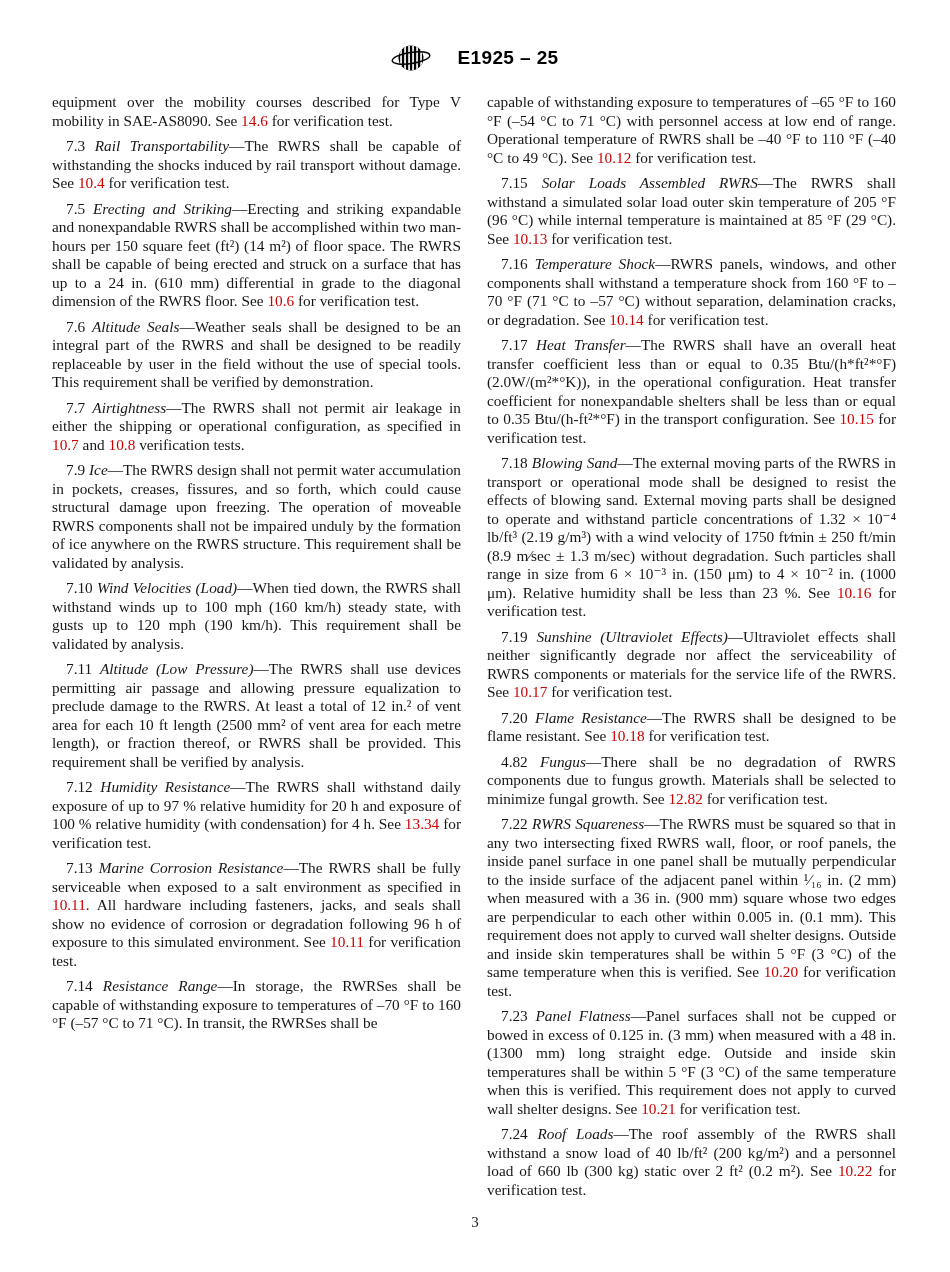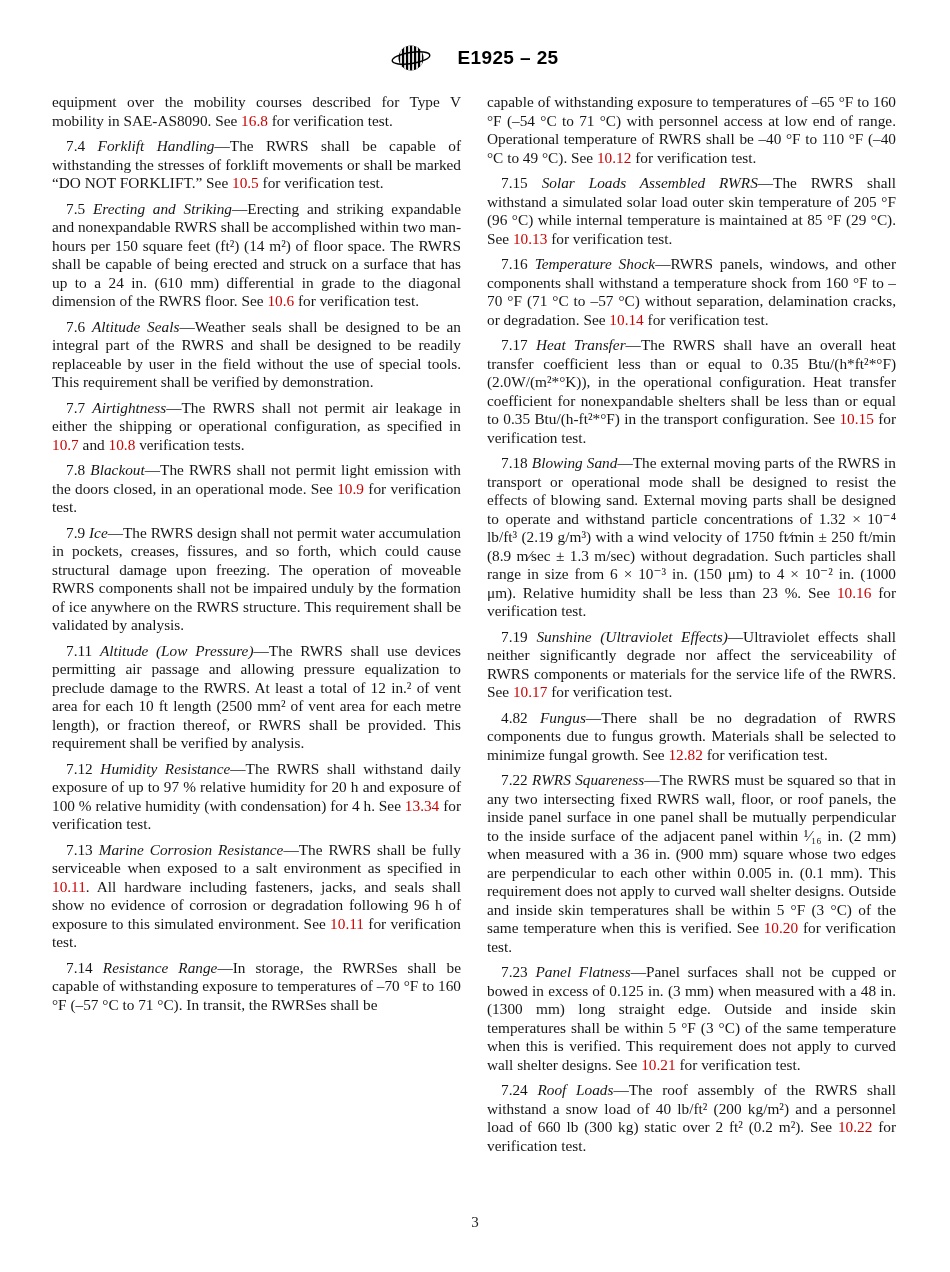--- a/index.html
+++ b/index.html
@@ -83,39 +83,40 @@
           <rect x="29.2" y="3" width="1.7" height="26" fill="#fff"></rect>
         </g>
         <ellipse cx="20" cy="16" rx="19" ry="5.6" fill="none" stroke="#000" stroke-width="1.4" transform="rotate(-9 20 16)"></ellipse>
       </svg>
     </span>
     <span class="doc-title">E1925 – 25</span>
   </div>
 
   <div class="columns">
     <div class="col">
-        <p class="para"><span class="run-plain">equipment over the mobility courses described for Type V mobility in SAE-AS8090. See </span><span class="run-link">16.8</span><span class="run-plain"> for verification test.</span></p>
-        <p class="para indent"><span class="run-plain">7.4 </span><span class="run-italic">Forklift Handling</span><span class="run-plain">—The RWRS shall be capable of withstanding the stresses of forklift movements or shall be marked “DO NOT FORKLIFT.” See </span><span class="run-link">10.5</span><span class="run-plain"> for verification test.</span></p>
+        <p class="para"><span class="run-plain">equipment over the mobility courses described for Type V mobility in SAE-AS8090. See </span><span class="run-link">14.6</span><span class="run-plain"> for verification test.</span></p>
+        <p class="para indent"><span class="run-plain">7.3 </span><span class="run-italic">Rail Transportability</span><span class="run-plain">—The RWRS shall be capable of withstanding the shocks induced by rail transport without damage. See </span><span class="run-link">10.4</span><span class="run-plain"> for verification test.</span></p>
         <p class="para indent"><span class="run-plain">7.5 </span><span class="run-italic">Erecting and Striking</span><span class="run-plain">—Erecting and striking expandable and nonexpandable RWRS shall be accomplished within two man-hours per 150 square feet (ft²) (14 m²) of floor space. The RWRS shall be capable of being erected and struck on a surface that has up to a 24 in. (610 mm) differential in grade to the diagonal dimension of the RWRS floor. See </span><span class="run-link">10.6</span><span class="run-plain"> for verification test.</span></p>
         <p class="para indent"><span class="run-plain">7.6 </span><span class="run-italic">Altitude Seals</span><span class="run-plain">—Weather seals shall be designed to be an integral part of the RWRS and shall be designed to be readily replaceable by user in the field without the use of special tools. This requirement shall be verified by demonstration.</span></p>
         <p class="para indent"><span class="run-plain">7.7 </span><span class="run-italic">Airtightness</span><span class="run-plain">—The RWRS shall not permit air leakage in either the shipping or operational configuration, as specified in </span><span class="run-link">10.7</span><span class="run-plain"> and </span><span class="run-link">10.8</span><span class="run-plain"> verification tests.</span></p>
-        <p class="para indent"><span class="run-plain">7.8 </span><span class="run-italic">Blackout</span><span class="run-plain">—The RWRS shall not permit light emission with the doors closed, in an operational mode. See </span><span class="run-link">10.9</span><span class="run-plain"> for verification test.</span></p>
         <p class="para indent"><span class="run-plain">7.9 </span><span class="run-italic">Ice</span><span class="run-plain">—The RWRS design shall not permit water accumulation in pockets, creases, fissures, and so forth, which could cause structural damage upon freezing. The operation of moveable RWRS components shall not be impaired unduly by the formation of ice anywhere on the RWRS structure. This requirement shall be validated by analysis.</span></p>
+        <p class="para indent"><span class="run-plain">7.10 </span><span class="run-italic">Wind Velocities (Load)</span><span class="run-plain">—When tied down, the RWRS shall withstand winds up to 100 mph (160 km/h) steady state, with gusts up to 120 mph (190 km/h). This requirement shall be validated by analysis.</span></p>
         <p class="para indent"><span class="run-plain">7.11 </span><span class="run-italic">Altitude (Low Pressure)</span><span class="run-plain">—The RWRS shall use devices permitting air passage and allowing pressure equalization to preclude damage to the RWRS. At least a total of 12 in.² of vent area for each 10 ft length (2500 mm² of vent area for each metre length), or fraction thereof, or RWRS shall be provided. This requirement shall be verified by analysis.</span></p>
         <p class="para indent"><span class="run-plain">7.12 </span><span class="run-italic">Humidity Resistance</span><span class="run-plain">—The RWRS shall withstand daily exposure of up to 97 % relative humidity for 20 h and exposure of 100 % relative humidity (with condensation) for 4 h. See </span><span class="run-link">13.34</span><span class="run-plain"> for verification test.</span></p>
         <p class="para indent"><span class="run-plain">7.13 </span><span class="run-italic">Marine Corrosion Resistance</span><span class="run-plain">—The RWRS shall be fully serviceable when exposed to a salt environment as specified in </span><span class="run-link">10.11</span><span class="run-plain">. All hardware including fasteners, jacks, and seals shall show no evidence of corrosion or degradation following 96 h of exposure to this simulated environment. See </span><span class="run-link">10.11</span><span class="run-plain"> for verification test.</span></p>
         <p class="para indent"><span class="run-plain">7.14 </span><span class="run-italic">Resistance Range</span><span class="run-plain">—In storage, the RWRSes shall be capable of withstanding exposure to temperatures of –70 °F to 160 °F (–57 °C to 71 °C). In transit, the RWRSes shall be</span></p>
       </div>
     <div class="col">
         <p class="para"><span class="run-plain">capable of withstanding exposure to temperatures of –65 °F to 160 °F (–54 °C to 71 °C) with personnel access at low end of range. Operational temperature of RWRS shall be –40 °F to 110 °F (–40 °C to 49 °C). See </span><span class="run-link">10.12</span><span class="run-plain"> for verification test.</span></p>
         <p class="para indent"><span class="run-plain">7.15 </span><span class="run-italic">Solar Loads Assembled RWRS</span><span class="run-plain">—The RWRS shall withstand a simulated solar load outer skin temperature of 205 °F (96 °C) while internal temperature is maintained at 85 °F (29 °C). See </span><span class="run-link">10.13</span><span class="run-plain"> for verification test.</span></p>
         <p class="para indent"><span class="run-plain">7.16 </span><span class="run-italic">Temperature Shock</span><span class="run-plain">—RWRS panels, windows, and other components shall withstand a temperature shock from 160 °F to –70 °F (71 °C to –57 °C) without separation, delamination cracks, or degradation. See </span><span class="run-link">10.14</span><span class="run-plain"> for verification test.</span></p>
         <p class="para indent"><span class="run-plain">7.17 </span><span class="run-italic">Heat Transfer</span><span class="run-plain">—The RWRS shall have an overall heat transfer coefficient less than or equal to 0.35 Btu/(h*ft²*°F) (2.0W/(m²*°K)), in the operational configuration. Heat transfer coefficient for nonexpandable shelters shall be less than or equal to 0.35 Btu/(h-ft²*°F) in the transport configuration. See </span><span class="run-link">10.15</span><span class="run-plain"> for verification test.</span></p>
         <p class="para indent"><span class="run-plain">7.18 </span><span class="run-italic">Blowing Sand</span><span class="run-plain">—The external moving parts of the RWRS in transport or operational mode shall be designed to resist the effects of blowing sand. External moving parts shall be designed to operate and withstand particle concentrations of 1.32 × 10⁻⁴ lb/ft³ (2.19 g/m³) with a wind velocity of 1750 ft⁄min ± 250 ft/min (8.9 m⁄sec ± 1.3 m/sec) without degradation. Such particles shall range in size from 6 × 10⁻³ in. (150 μm) to 4 × 10⁻² in. (1000 μm). Relative humidity shall be less than 23 %. See </span><span class="run-link">10.16</span><span class="run-plain"> for verification test.</span></p>
         <p class="para indent"><span class="run-plain">7.19 </span><span class="run-italic">Sunshine (Ultraviolet Effects)</span><span class="run-plain">—Ultraviolet effects shall neither significantly degrade nor affect the serviceability of RWRS components or materials for the service life of the RWRS. See </span><span class="run-link">10.17</span><span class="run-plain"> for verification test.</span></p>
+        <p class="para indent"><span class="run-plain">7.20 </span><span class="run-italic">Flame Resistance</span><span class="run-plain">—The RWRS shall be designed to be flame resistant. See </span><span class="run-link">10.18</span><span class="run-plain"> for verification test.</span></p>
         <p class="para indent"><span class="run-plain">4.82 </span><span class="run-italic">Fungus</span><span class="run-plain">—There shall be no degradation of RWRS components due to fungus growth. Materials shall be selected to minimize fungal growth. See </span><span class="run-link">12.82</span><span class="run-plain"> for verification test.</span></p>
         <p class="para indent"><span class="run-plain">7.22 </span><span class="run-italic">RWRS Squareness</span><span class="run-plain">—The RWRS must be squared so that in any two intersecting fixed RWRS wall, floor, or roof panels, the inside panel surface in one panel shall be mutually perpendicular to the inside surface of the adjacent panel within ¹⁄₁₆ in. (2 mm) when measured with a 36 in. (900 mm) square whose two edges are perpendicular to each other within 0.005 in. (0.1 mm). This requirement does not apply to curved wall shelter designs. Outside and inside skin temperatures shall be within 5 °F (3 °C) of the same temperature when this is verified. See </span><span class="run-link">10.20</span><span class="run-plain"> for verification test.</span></p>
         <p class="para indent"><span class="run-plain">7.23 </span><span class="run-italic">Panel Flatness</span><span class="run-plain">—Panel surfaces shall not be cupped or bowed in excess of 0.125 in. (3 mm) when measured with a 48 in. (1300 mm) long straight edge. Outside and inside skin temperatures shall be within 5 °F (3 °C) of the same temperature when this is verified. This requirement does not apply to curved wall shelter designs. See </span><span class="run-link">10.21</span><span class="run-plain"> for verification test.</span></p>
         <p class="para indent"><span class="run-plain">7.24 </span><span class="run-italic">Roof Loads</span><span class="run-plain">—The roof assembly of the RWRS shall withstand a snow load of 40 lb/ft² (200 kg/m²) and a personnel load of 660 lb (300 kg) static over 2 ft² (0.2 m²). See </span><span class="run-link">10.22</span><span class="run-plain"> for verification test.</span></p>
       </div>
   </div>
 
   <div class="footer">3</div>
 
 </div>

